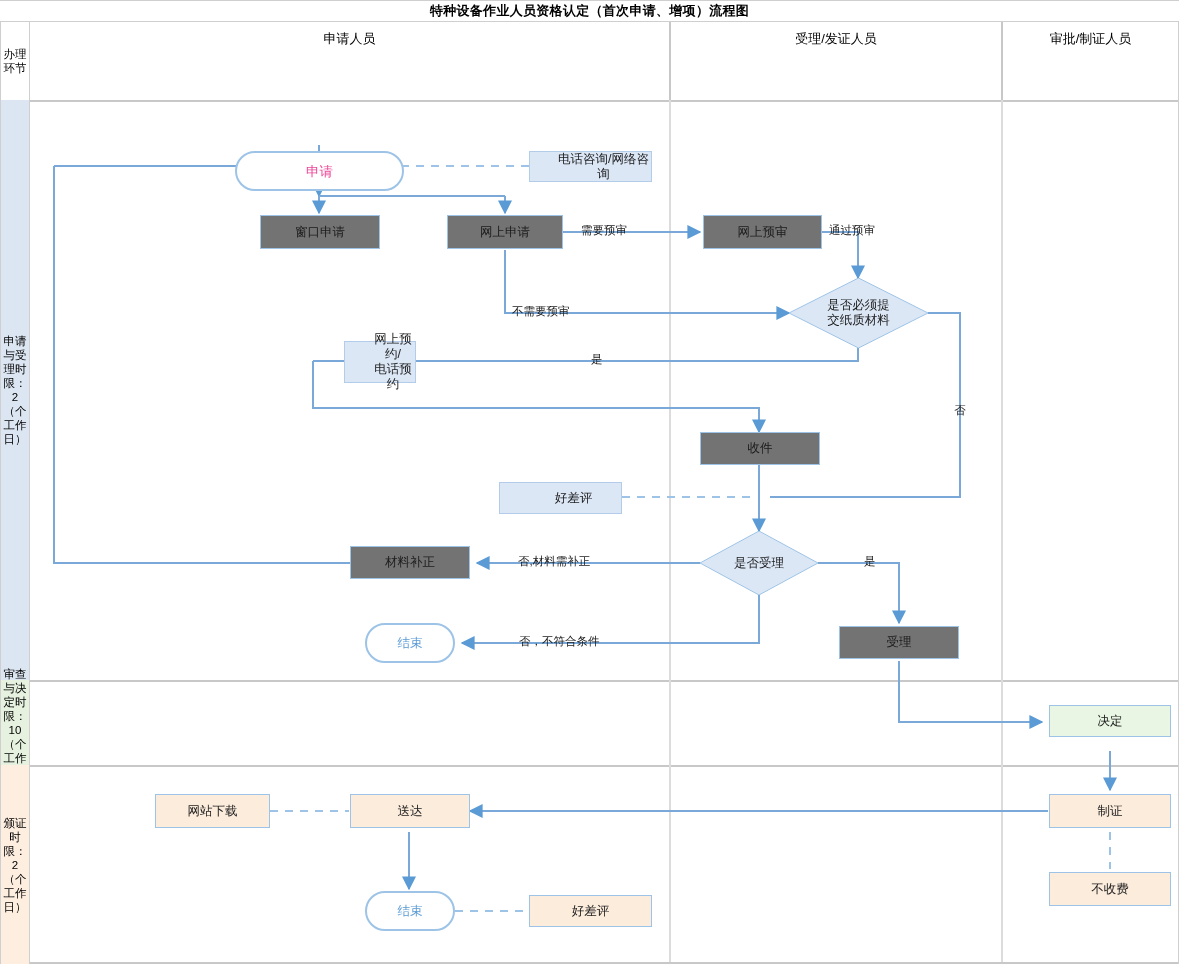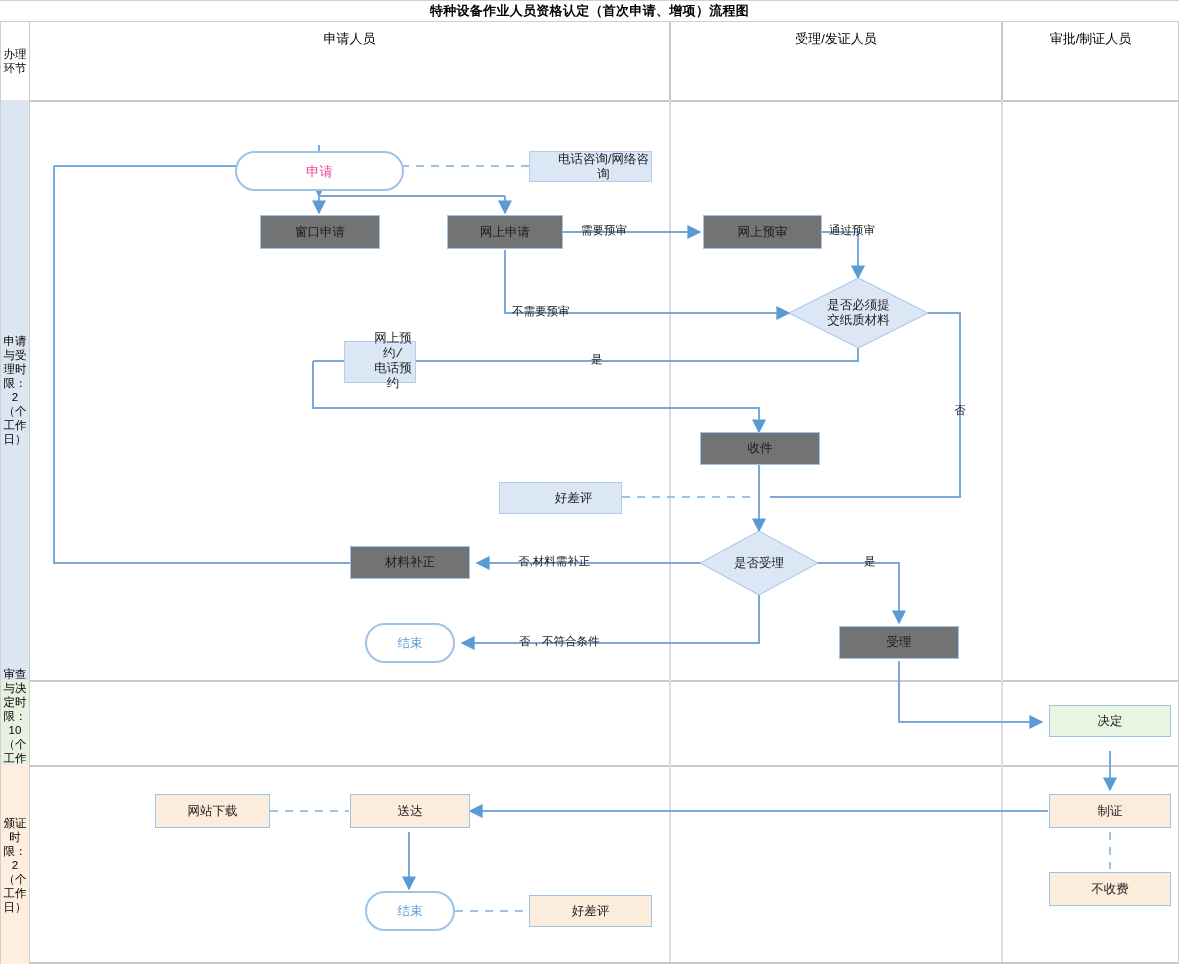--- a/index.html
+++ b/index.html
@@ -195,21 +195,21 @@
   <div class="node term-top" style="left:235px; top:113px; width:169px; height:40px;">申请</div>
 
   <div class="node annot" style="left:529px; top:151px; width:123px; height:31px;">电话咨询/网络咨询</div>
 
   <div class="node proc" style="left:260px; top:215px; width:120px; height:34px;">窗口申请</div>
 
   <div class="node proc" style="left:447px; top:215px; width:116px; height:34px;">网上申请</div>
 
   <div class="node proc" style="left:703px; top:215px; width:119px; height:34px;">网上预审</div>
 
-  <div class="node annot" style="left:344px; top:341px; width:72px; height:42px; flex-direction:column;font-family:Liberation Mono, monospace;">
+  <div class="node annot" style="left:344px; top:341px; width:72px; height:42px; flex-direction:column;">
     <span style="white-space:pre-line; line-height:15px;">网上预约/
 电话预约</span>
   </div>
 
   <div class="diamond-wrap" style="left:789px; top:278px; width:139px; height:70px;">
     <svg width="139" height="70" viewBox="0 0 139 70">
       <polygon points="69.5,0 139,35 69.5,70 0,35" fill="#dce7f6" stroke="#9dc3e6" stroke-width="1"></polygon>
     </svg>
     <div class="diamond-label">
       <span>是否必须提</span>

